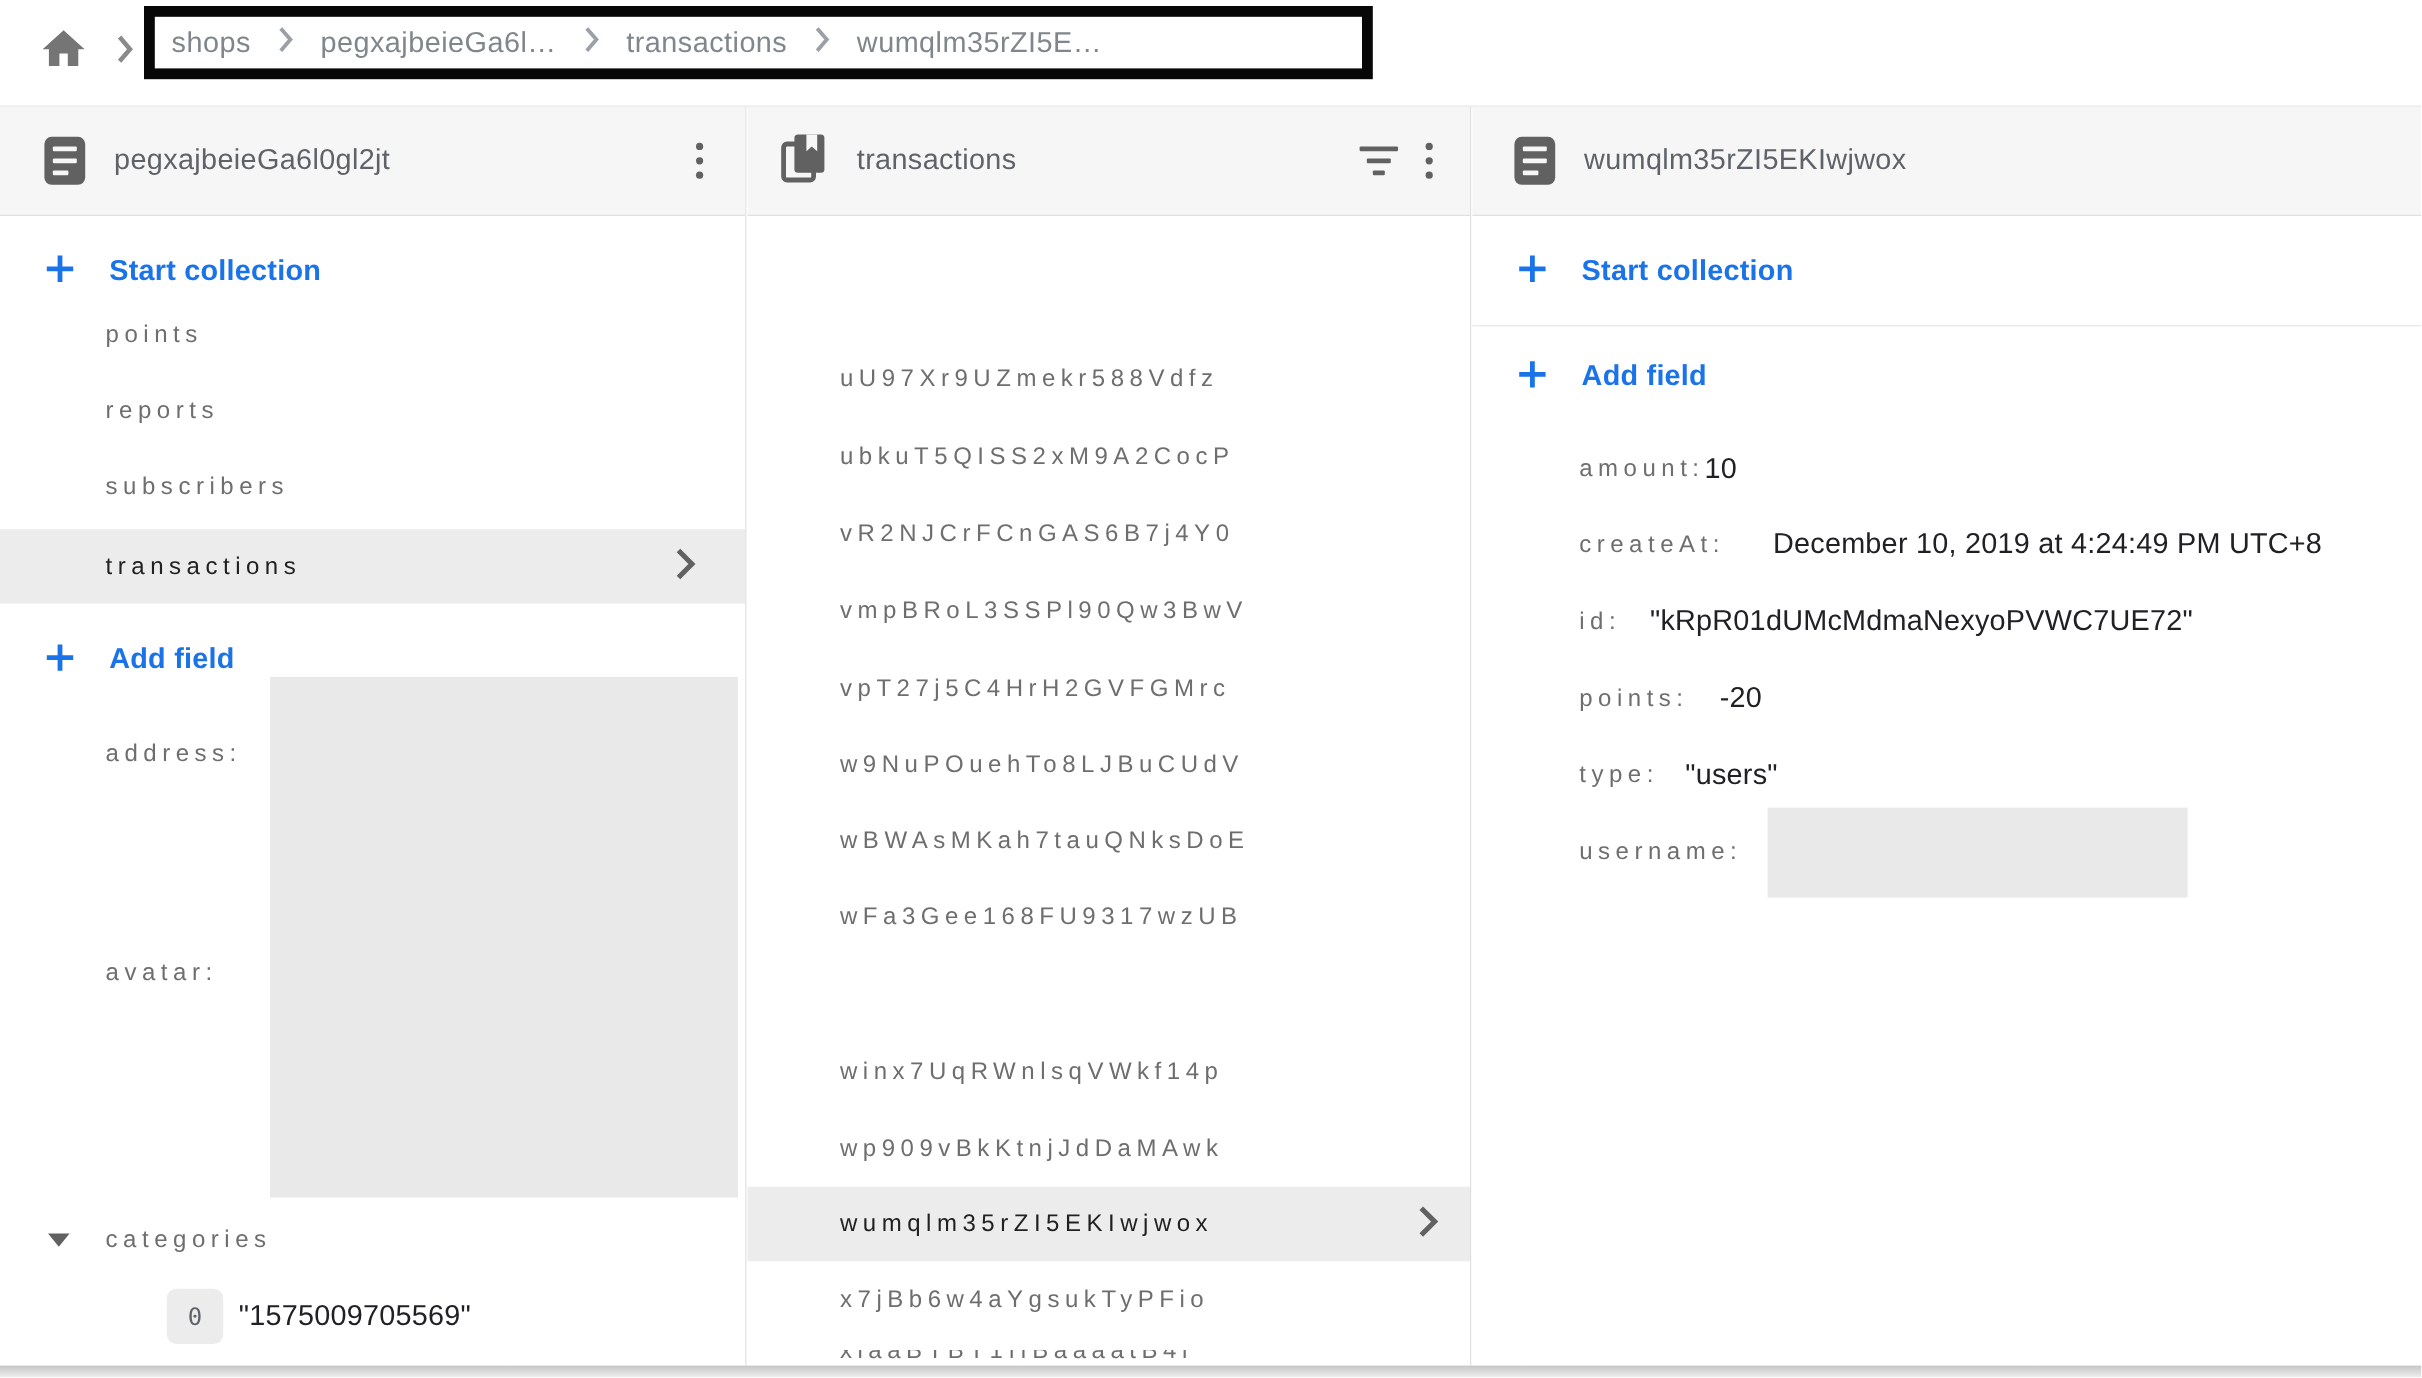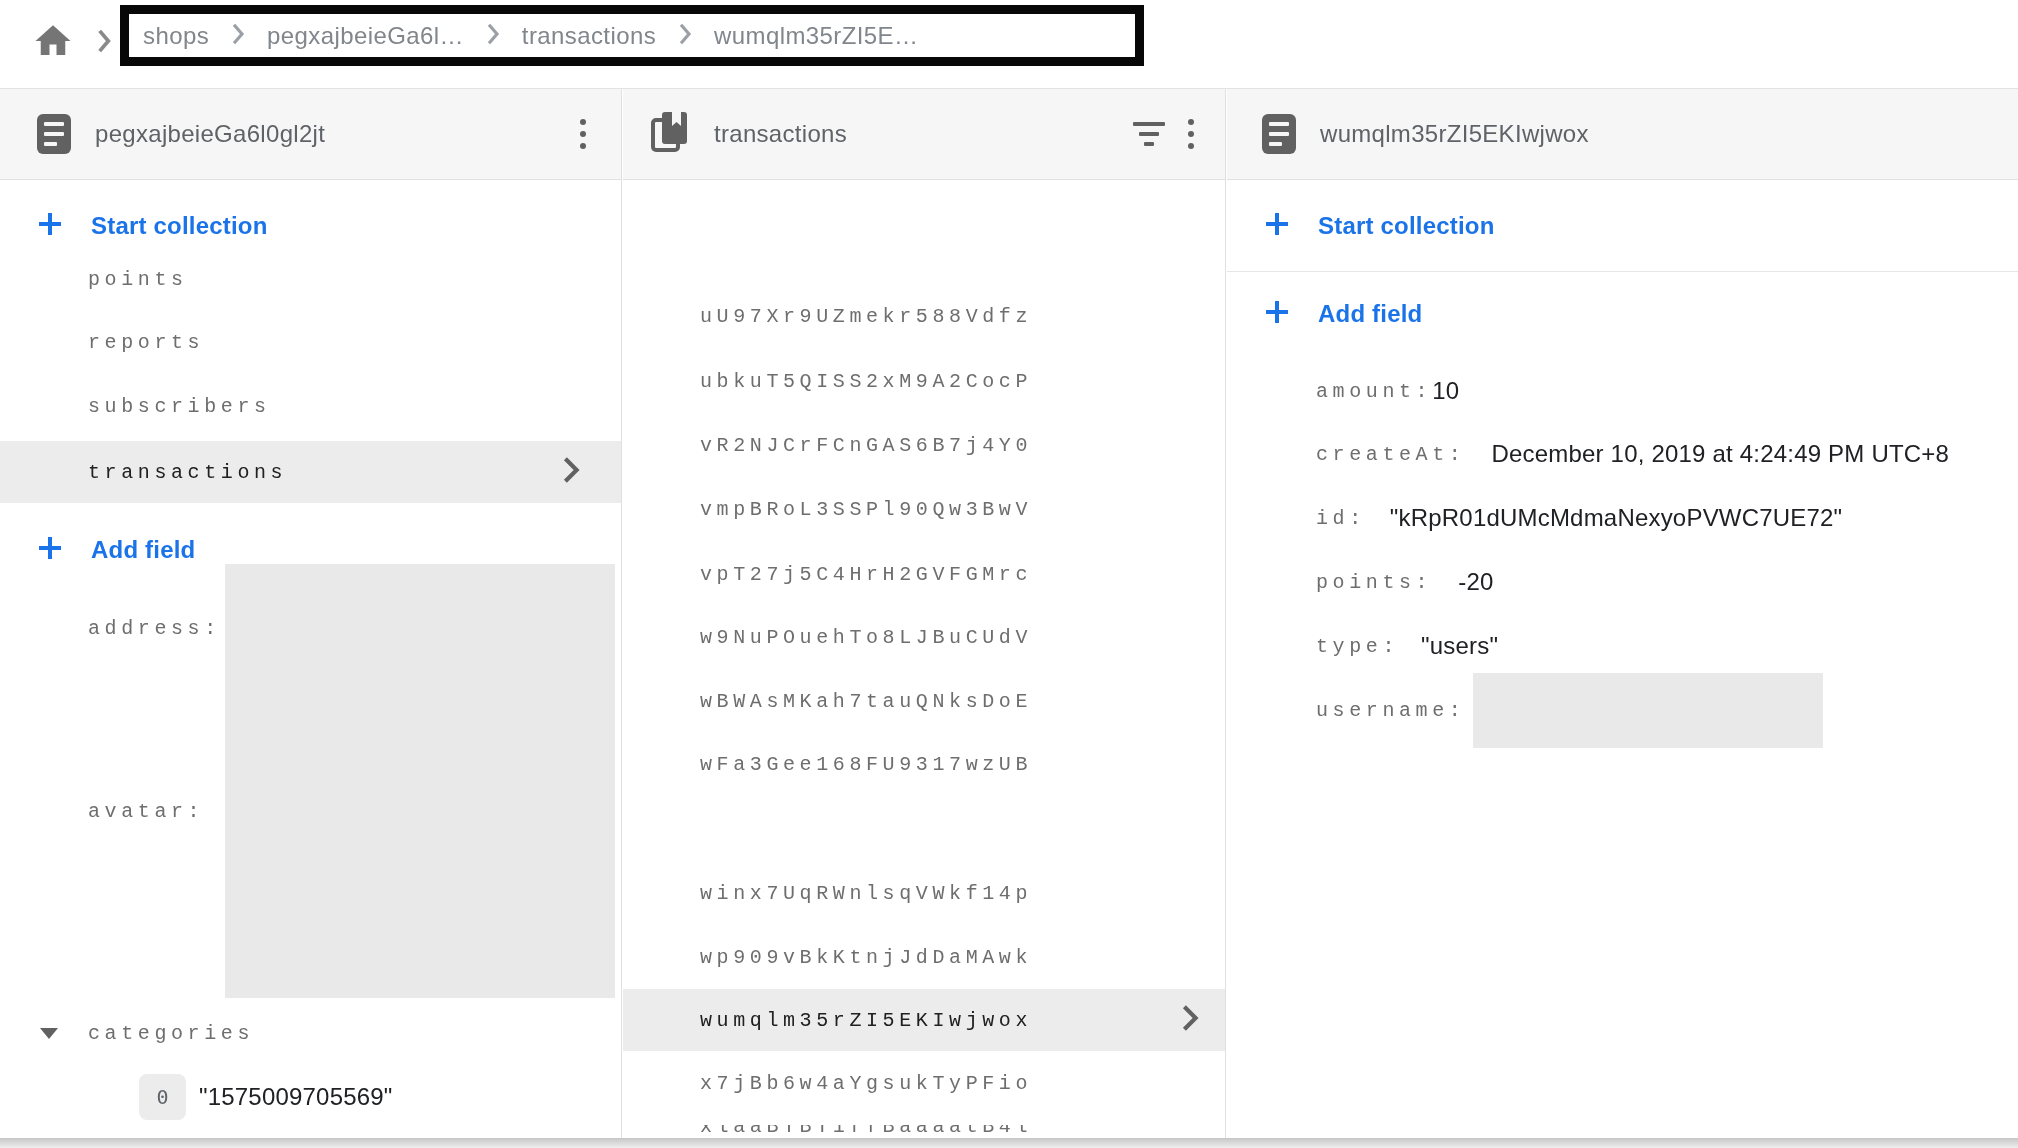--- a/index.html
+++ b/index.html
@@ -39,21 +39,21 @@
            align-items:center; justify-content:center; gap:6px; cursor:pointer; }
   .kebab b { width:6px; height:6px; border-radius:50%; background:#616161; }
   .filter-ic { width:44px; height:44px; display:flex; flex-direction:column;
                align-items:center; justify-content:center; gap:6px; cursor:pointer; }
   .filter-ic b { height:4px; background:#616161; border-radius:1px; }
   .filter-ic b:nth-child(1){ width:32px; } .filter-ic b:nth-child(2){ width:20px; } .filter-ic b:nth-child(3){ width:10px; }
   .row { position:absolute; left:0; right:0; height:44px; display:flex; align-items:center; }
   .link-row { gap:26px; cursor:pointer; }
   .plus-ic { flex:0 0 auto; }
   .blue { color:#1a73e8; font-size:24px; font-weight:bold; letter-spacing:0.2px; }
-  .mono { font-family:Liberation Mono, monospace; font-size:20px;
+  .mono { font-family:Liberation Sans, sans-serif; font-size:20px;
           letter-spacing:4.6px; color:#6e6e6e; white-space:nowrap; }
   .sel-row { background:#ececec; height:62px; cursor:pointer; }
   .sel-row .mono { color:#212121; }
   .row-chev { position:absolute; }
   .val { font-size:24px; color:#202124; letter-spacing:0.2px; white-space:nowrap; }
   .redact { position:absolute; background:#e9e9e9; }
   .tri-down { width:0; height:0; border-left:9px solid transparent;
               border-right:9px solid transparent; border-top:11px solid #616161; }
   .idx-badge { width:47px; height:46px; background:#ececec; border-radius:8px;
                display:flex; align-items:center; justify-content:center;
@@ -272,21 +272,21 @@
               <path d="M15 4v22M4 15h22" stroke="#1a73e8" stroke-width="4" fill="none"></path>
             </svg>
         </span>
         <span class="blue">Add field</span>
       </div>
 
       <div class="row" style="top:280px; left:89px; ">
         <span class="mono">amount:</span>
         <span class="val">10</span>
       </div>
-      <div class="row" style="top:343px; left:89px; gap:26px">
+      <div class="row" style="top:343px; left:89px; gap:40px">
         <span class="mono">createAt:</span>
         <span class="val">December 10, 2019 at 4:24:49 PM UTC+8</span>
       </div>
       <div class="row" style="top:407px; left:89px; gap:24px">
         <span class="mono">id:</span>
         <span class="val">"kRpR01dUMcMdmaNexyoPVWC7UE72"</span>
       </div>
       <div class="row" style="top:471px; left:89px; gap:26px">
         <span class="mono">points:</span>
         <span class="val">-20</span>

